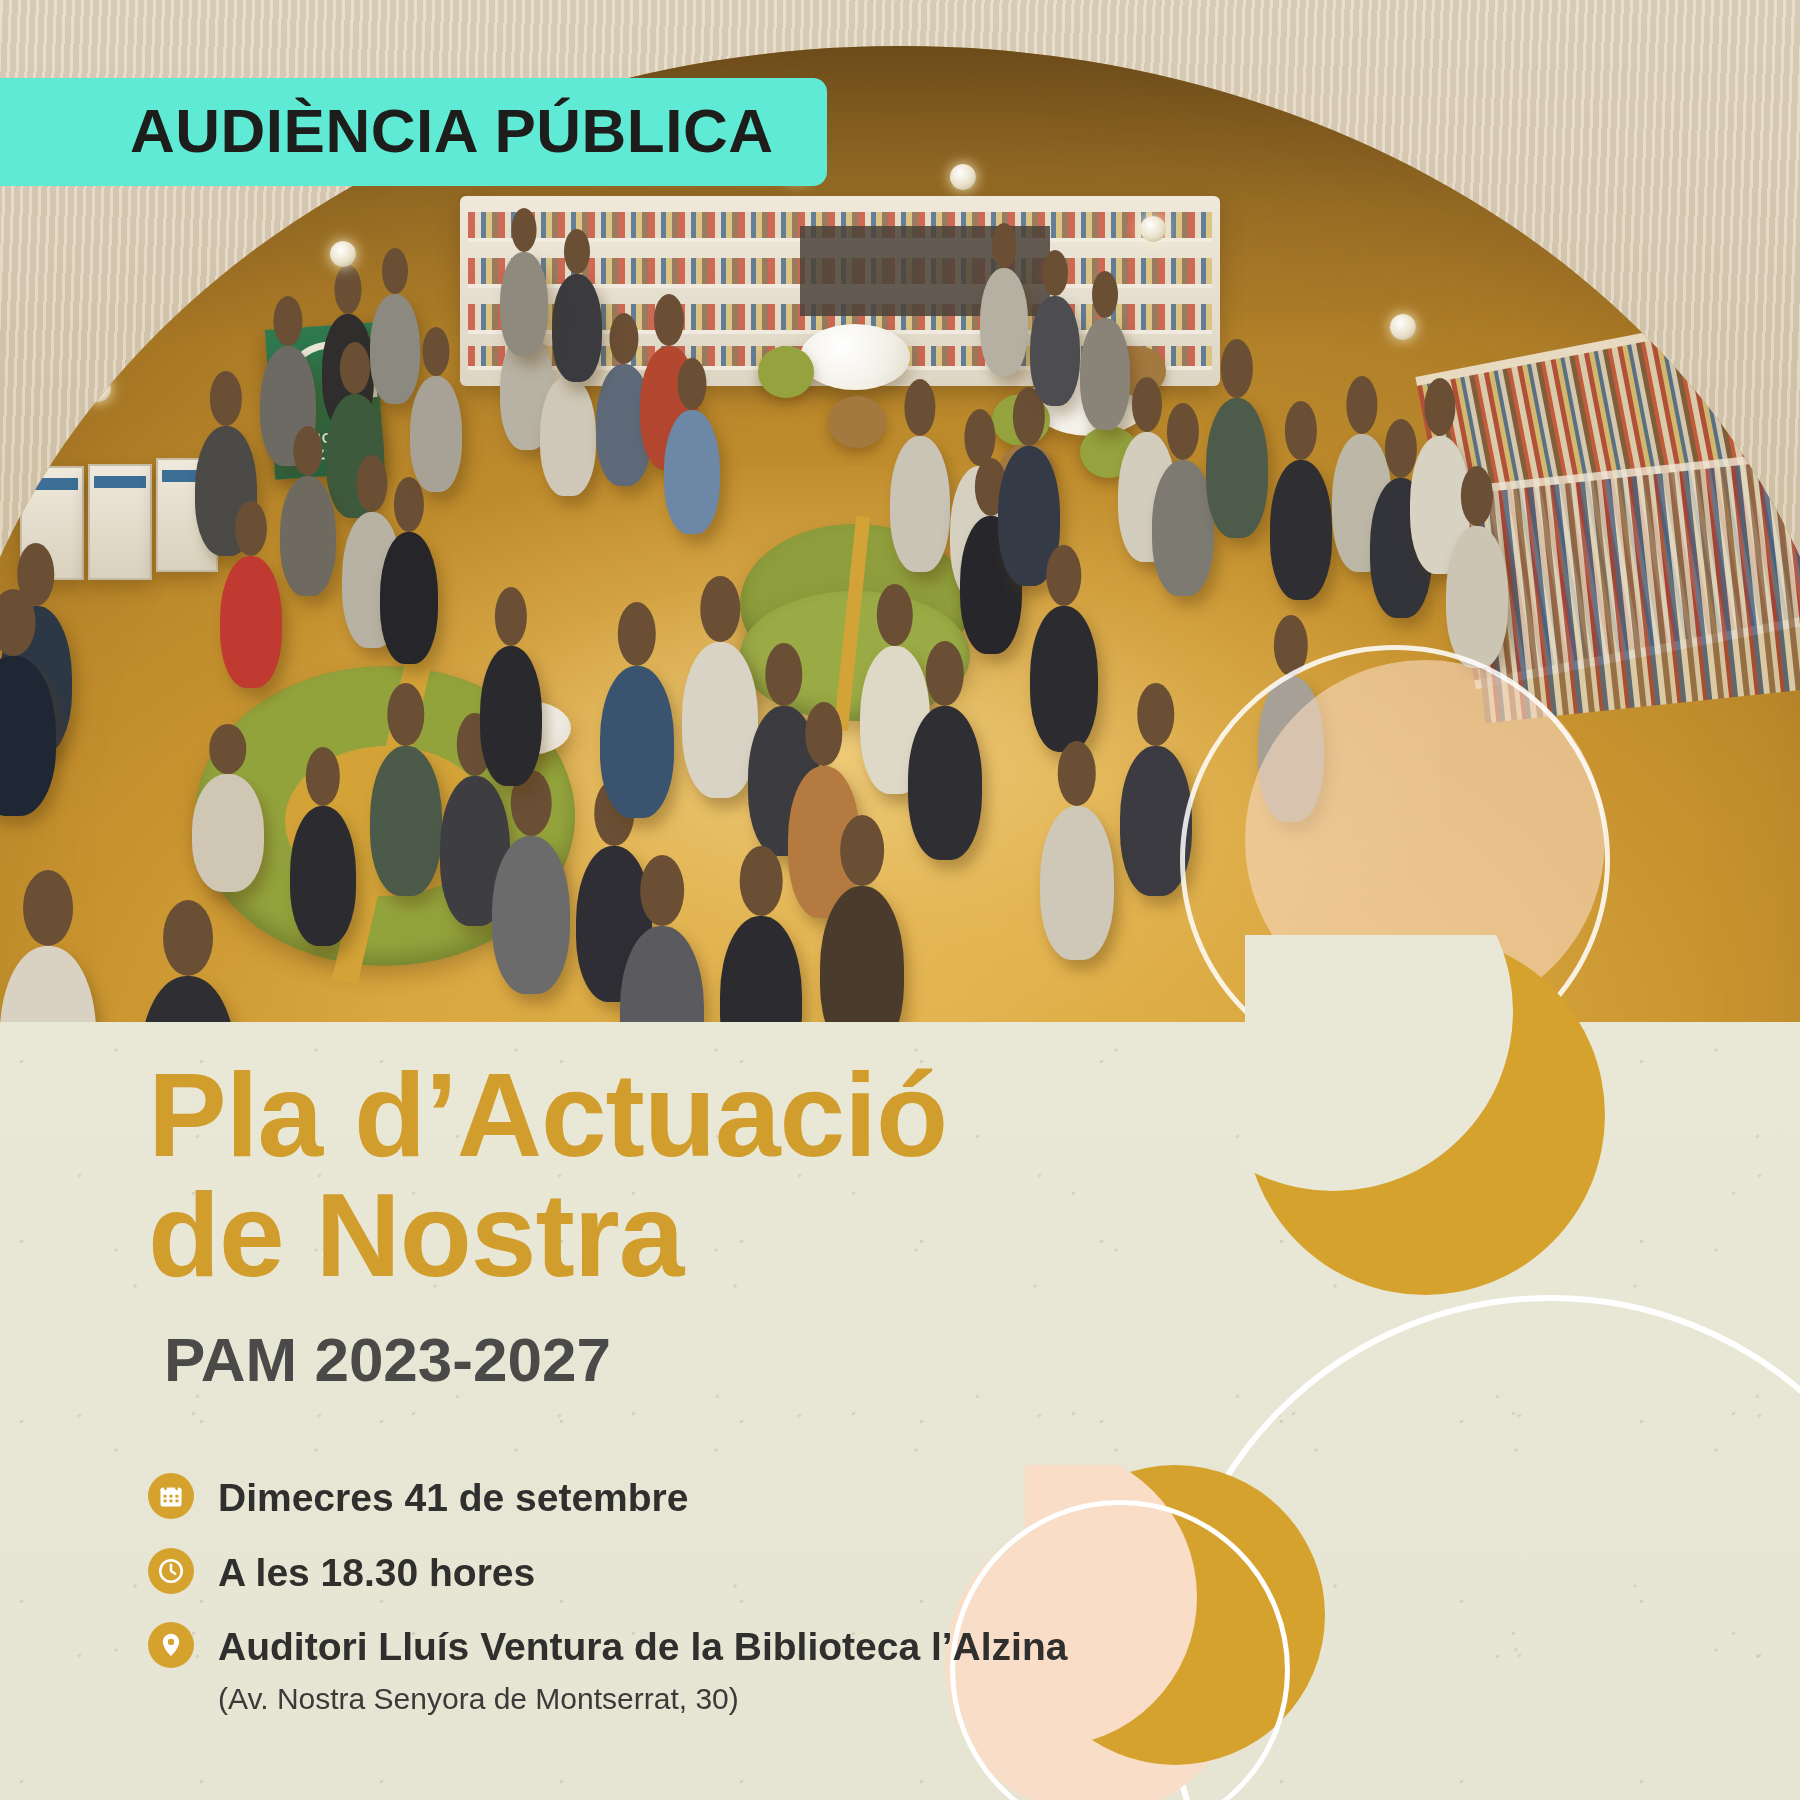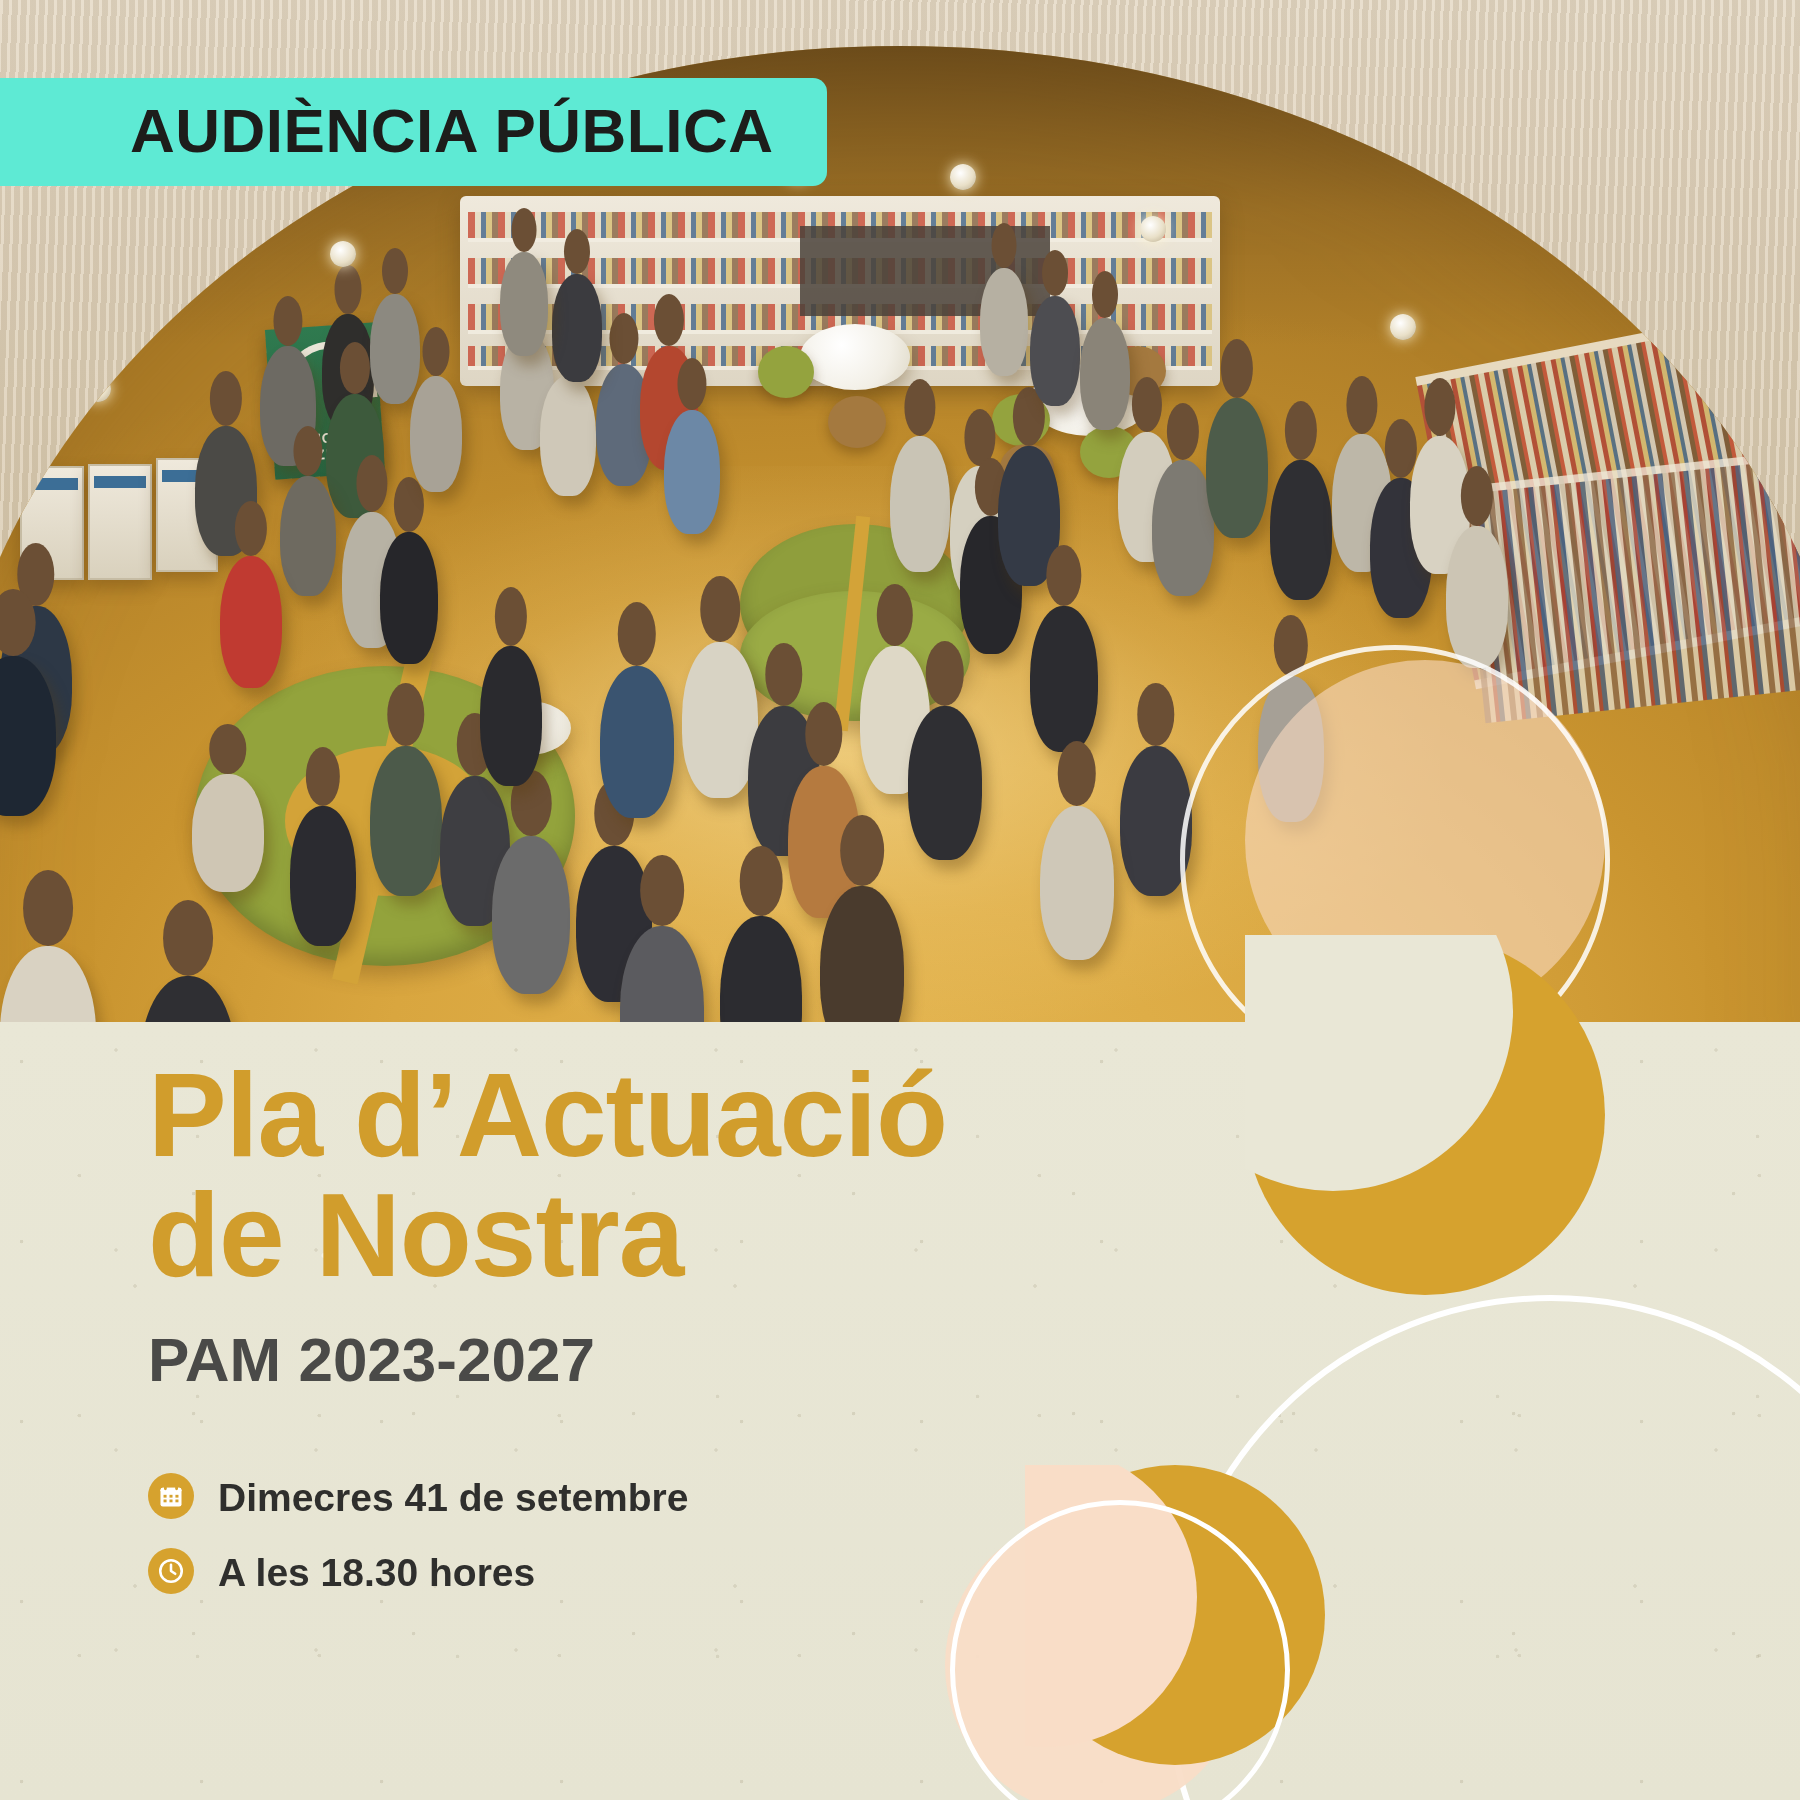--- a/index.html
+++ b/index.html
@@ -371,21 +371,21 @@
   .title {
     margin: 0;
     font-size: 118px;
     line-height: 1.02;
     font-weight: bold;
     color: #d19d2c;
     letter-spacing: -1px;
   }
   .title .line2 { display: block; }
   .subtitle {
-    margin: 28px 0 0 0;
+    margin: 28px 0 0 16px;
     font-size: 62px;
     font-weight: bold;
     color: #4a4a48;
     letter-spacing: 0px;
   }
 
   .details {
     margin-top: 78px;
   }
   .detail-row {
@@ -600,17 +600,29 @@
       <div class="detail-row">
         <span class="detail-icon">
           <svg width="28" height="28" viewBox="0 0 24 24" aria-hidden="true">
             <circle cx="12" cy="12" r="9.2" fill="none" stroke="#ffffff" stroke-width="2.2"></circle>
             <path d="M12 6.6 V12 L15.6 14.4" fill="none" stroke="#ffffff" stroke-width="2.2" stroke-linecap="round" stroke-linejoin="round"></path>
           </svg>
         </span>
         <span class="detail-text">A les 18.30 hores</span>
       </div>
 
+      <div class="detail-row">
+        <span class="detail-icon">
+          <svg width="28" height="28" viewBox="0 0 24 24" aria-hidden="true">
+            <path d="M12 2.4c-3.9 0-7 3.1-7 7 0 5.2 7 12.2 7 12.2s7-7 7-12.2c0-3.9-3.1-7-7-7z" fill="#ffffff"></path>
+            <circle cx="12" cy="9.4" r="2.7" fill="#d6a22e"></circle>
+          </svg>
+        </span>
+        <span class="detail-text">
+          <span>Auditori Lluís Ventura de la Biblioteca l’Alzina</span>
+          <span class="sub">(Av. Nostra Senyora de Montserrat, 30)</span>
+        </span>
+      </div>
 
     </div>
   </div>
 
 </div>
 
 </body></html>

